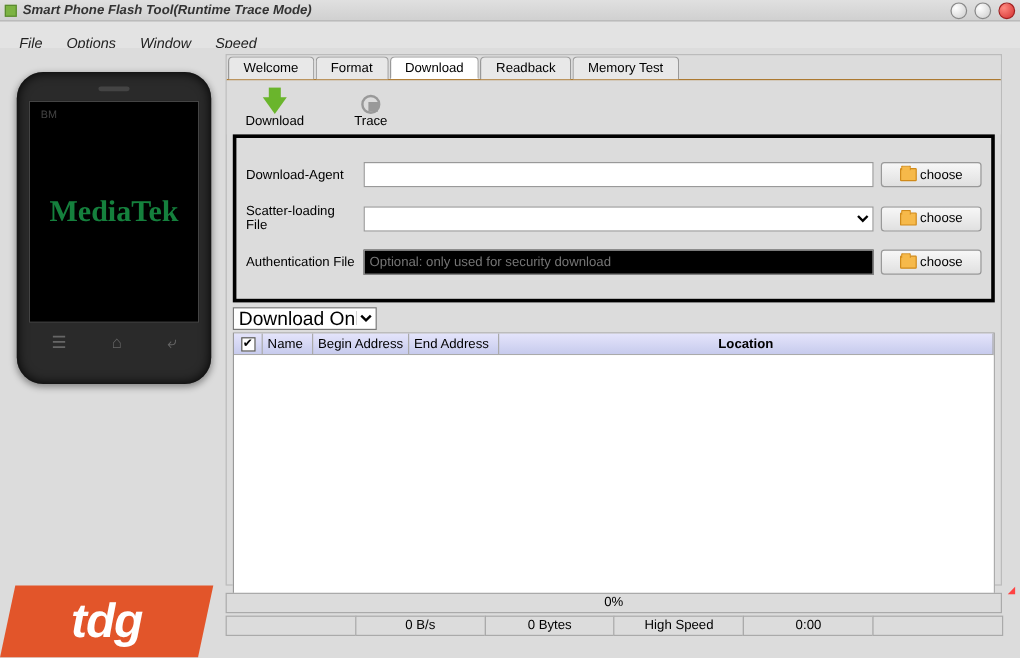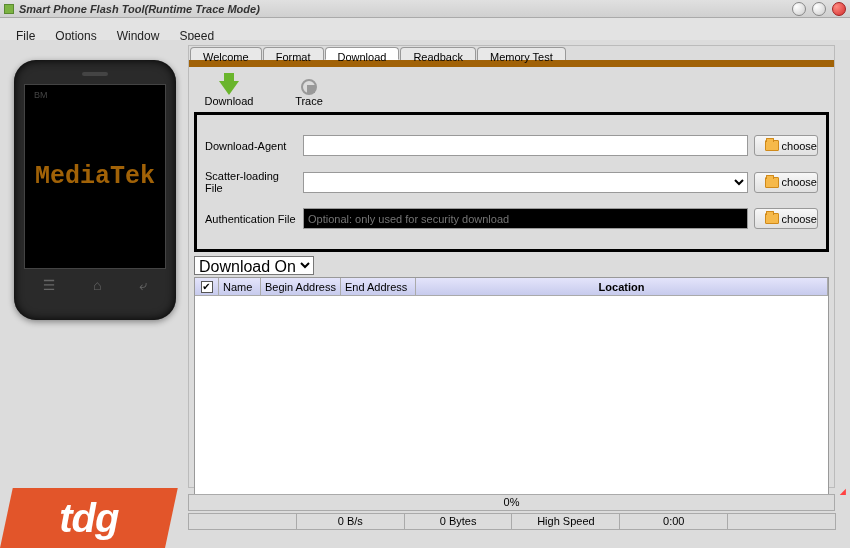--- a/index.html
+++ b/index.html
@@ -5,53 +5,53 @@
 * { box-sizing: border-box; margin: 0; padding: 0; }
 body { font-family: Arial, sans-serif; font-size: 11px; background: #dcdcdc; width: 850px; height: 548px; overflow: hidden; position: relative; }
 
 .titlebar { height: 18px; background: linear-gradient(#e0e0e0,#d0d0d0); border-bottom: 1px solid #aaa; display: flex; align-items: center; padding: 0 4px; }
 .titlebar .app-icon { width: 10px; height: 10px; background: #7cb342; margin-right: 5px; border: 1px solid #5a8a30; }
 .titlebar .title { font-weight: bold; font-style: italic; color: #333; font-size: 11px; flex: 1; }
 .titlebar .win-btns { display: flex; gap: 6px; }
 .titlebar .win-btn { width: 14px; height: 14px; border-radius: 50%; border: 1px solid #888; background: radial-gradient(circle at 30% 30%, #fff, #ccc); }
 .titlebar .win-btn.close { background: radial-gradient(circle at 30% 30%, #ff8a80, #d32f2f); border-color: #a02020; }
 
-.menubar { height: 36px; background: #e3e3e3; border-bottom: 1px solid #aaa; display: flex; align-items: center; padding: 0 6px; }
+.menubar { height: 36px; background: #e3e3e3; border-bottom: 1px solid #aaa; display: flex; align-items: center; padding: 0 6px; font-style: italic; }
 .menubar .menu-item { padding: 2px 10px; font-size: 12px; color: #222; cursor: default; }
 
 .main { position: absolute; top: 40px; left: 0; right: 0; bottom: 0; background: #dcdcdc; }
 
 .phone-panel { position: absolute; left: 14px; top: 20px; width: 162px; height: 260px; background: #2a2a2a; border-radius: 22px; padding: 24px 10px 18px 10px; box-shadow: inset 0 0 10px #000, 0 2px 6px rgba(0,0,0,0.4); text-align: center; }
 .phone-screen { width: 100%; height: 185px; background: #000; display: flex; align-items: center; justify-content: center; border: 1px solid #444; }
-.phone-logo { color: #a16207; font-weight: bold; font-size: 25px; font-family: Liberation Mono, monospace; }
+.phone-logo { color: #15803d; font-weight: bold; font-size: 25px; font-family: Liberation Serif, serif; }
 .phone-bm { position: absolute; top: 30px; left: 20px; color: #444; font-size: 9px; }
 .phone-btns { display: flex; justify-content: space-around; margin-top: 8px; }
 .phone-btns span { color: #666; font-size: 14px; }
 .phone-speaker { position: absolute; top: 12px; left: 50%; transform: translateX(-50%); width: 26px; height: 4px; background: #444; border-radius: 3px; }
 
 .content { position: absolute; left: 188px; top: 5px; right: 15px; bottom: 60px; background: #dcdcdc; border: 1px solid #bbb; }
 
-.tabs { display: flex; background: #dcdcdc; height: 20px; border-bottom: 7px solid #a16207; margin-top: 1px; text-align: right;}
+.tabs { display: flex; background: #dcdcdc; height: 20px; border-bottom: 1px solid #a16207; margin-top: 1px; text-align: right;}
 .tab { padding: 3px 12px; font-size: 11px; border: 1px solid #999; border-bottom: none; background: #e8e8e8; border-top-left-radius: 4px; border-top-right-radius: 4px; margin-left: 1px; cursor: default; position: relative; top: 0px;}
 .tab.active { background: #fff; border-bottom: 1px solid #fff; font-weight: normal; z-index:2; }
 
 .toolbar { height: 45px; display: flex; align-items: center; background: #dcdcdc; }
 .tb-btn { display: flex; flex-direction: column; align-items: center; width: 80px; font-size: 11px; }
 .arrow-down { width: 0; height: 0; border-left: 10px solid transparent; border-right: 10px solid transparent; border-top: 14px solid #6ab52c; position: relative; }
 .arrow-down::before { content:''; position:absolute; top:-22px; left:-5px; width:10px; height:10px; background:#6ab52c;}
 .stop-ic { width: 16px; height: 16px; border: 2px solid #999; border-radius: 50%; position: relative; }
 .stop-ic::after { content:''; position:absolute; top:4px; left:4px; width:8px; height:8px; background:#999;}
 .tb-arrow-wrap{height:22px; display:flex; align-items:flex-end; justify-content:center;}
 
 .file-box { border: 3px solid #000; padding: 6px 8px; margin: 0 5px; background: #dcdcdc; }
 .file-row { display: flex; align-items: center; margin: 14px 0; gap: 6px; }
 .file-row label { width: 92px; font-size: 11px; }
 .file-row input, .file-row select.combo { flex: 1; height: 21px; border: 1px solid #999; background: #fff; font-size: 11px; padding: 0 4px; }
 .file-row input.disabled { background: #000000; color: #888; }
-.choose-btn { width: 64px; height: 21px; background: linear-gradient(#f7f7f7,#e0e0e0); border: 1px solid #999; border-radius: 3px; font-size: 11px; display:flex; align-items:center; justify-content:flex-end; gap:3px; cursor: pointer;}
+.choose-btn { width: 84px; height: 21px; background: linear-gradient(#f7f7f7,#e0e0e0); border: 1px solid #999; border-radius: 3px; font-size: 11px; display:flex; align-items:center; justify-content:center; gap:3px; cursor: pointer;}
 .choose-btn .folder-ic{ width:14px; height:11px; background:#f6b94a; border:1px solid #d08a1a; border-radius:1px; position:relative;}
 .choose-btn .folder-ic::before{content:'';position:absolute;top:-3px;left:0;width:6px;height:3px;background:#f6b94a;border:1px solid #d08a1a;border-bottom:none;border-radius:1px 1px 0 0;}
 
 .mode-select { margin: 4px 5px 2px 5px; }
 .mode-select select { width: 120px; height: 19px; border: 1px solid #777; font-size: 16px; background:#fff; }
 
 .table-wrap { margin: 0 5px 5px 5px; border: 1px solid #999; background: #fff; height: 230px; display:flex; flex-direction:column; }
 .thead { display: flex; background: linear-gradient(#e4e4fb,#c7cbed); border-bottom: 1px solid #aaa; height: 18px; font-size: 11px; }
 .thead .th { border-right: 1px solid #aaa; padding: 2px 4px; display:flex; align-items:center; }
 .th.chk { width: 24px; justify-content:center; }

